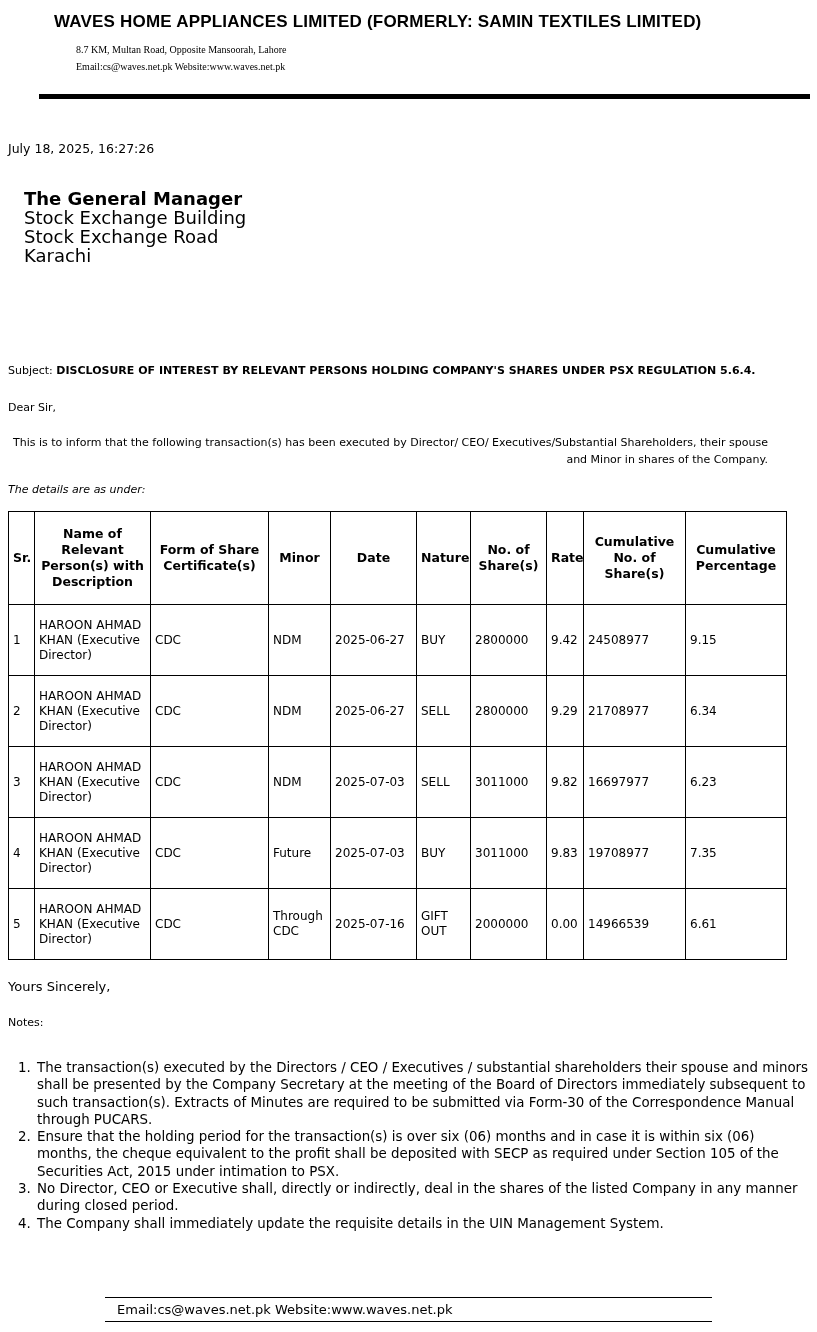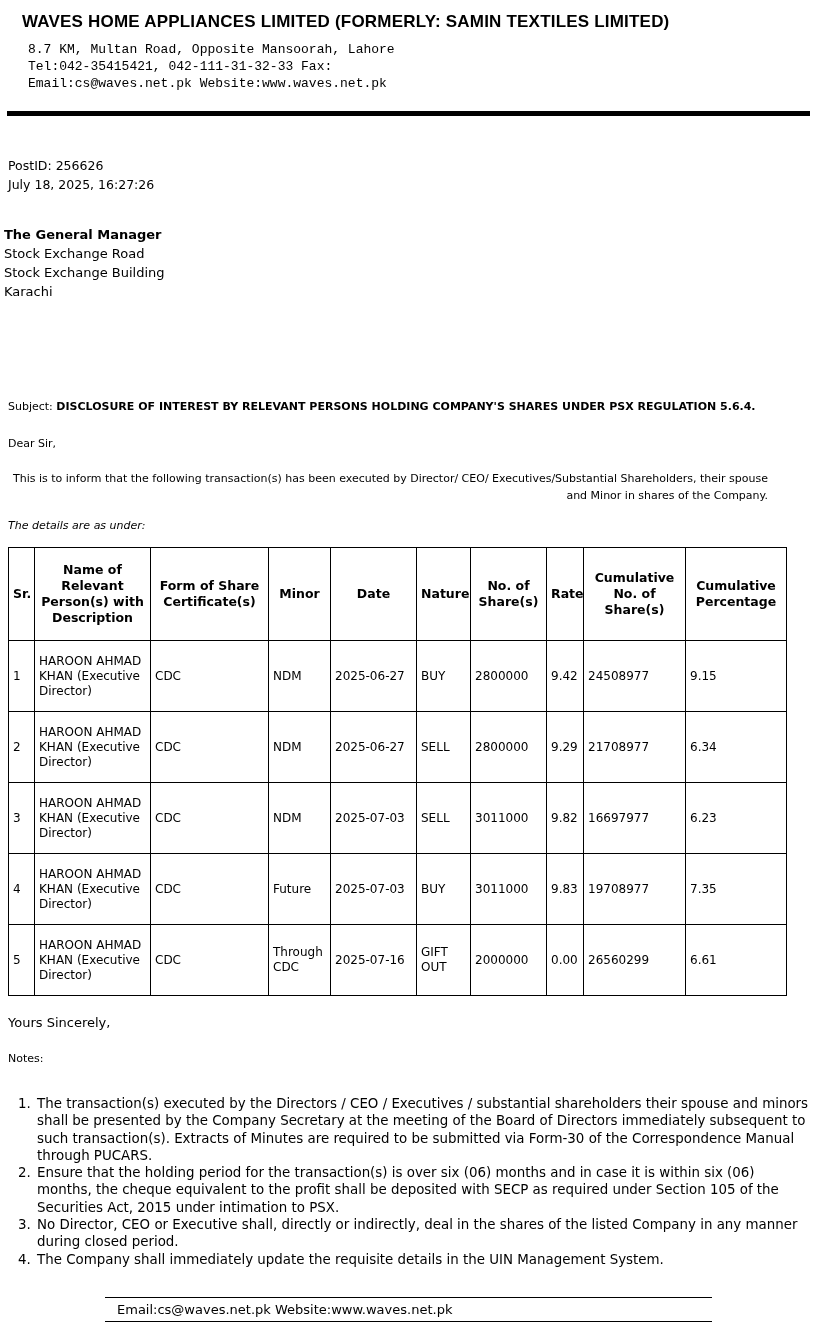--- a/index.html
+++ b/index.html
@@ -7,52 +7,52 @@
     width: 817px;
     height: 1332px;
     background: #ffffff;
     color: #000000;
     font-family: "DejaVu Sans", sans-serif;
     position: relative;
     overflow: hidden;
   }
 
   
-  .header { padding-top: 12px; }
+  .header { padding-top: 12px; padding-left: 32px; }
   .company-name {
     font-family: "Liberation Sans", sans-serif;
     font-size: 17px;
     font-weight: bold;
     margin-left: 22px;
     letter-spacing: 0.2px;
   }
   .header-lines {
     margin-top: 9px;
-    margin-left: 28px;
-    font-family: Liberation Mono, monospace;
-    font-size: 13px;
+    margin-left: 44px;
+    font-family: Liberation Serif, serif;
+    font-size: 10px;
     line-height: 17px;
   }
   .header-divider {
     height: 5px;
     background: #000000;
     margin: 19px 7px 0 7px;
   }
 
   
   .meta {
     margin: 40px 0 0 8px;
     font-size: 12.5px;
     line-height: 19px;
   }
 
   
   .recipient {
-    margin: 31px 0 0 4px;
-    font-size: 13px;
+    margin: 31px 0 0 24px;
+    font-size: 18px;
     line-height: 19px;
   }
   .recipient-title { font-weight: bold; }
 
   
   .subject-line {
     margin: 99px 0 0 8px;
     font-size: 11px;
   }
   .subject-bold { font-weight: bold; }
@@ -144,35 +144,33 @@
     font-size: 13px;
   }
 </style>
 </head>
 <body>
 
 <div class="header">
   <div class="company-name">WAVES HOME APPLIANCES LIMITED (FORMERLY: SAMIN TEXTILES LIMITED)</div>
   <div class="header-lines">
     <div>8.7 KM, Multan Road, Opposite Mansoorah, Lahore</div>
-    <div>Tel:042-35415421, 042-111-31-32-33 Fax:</div>
     <div>Email:cs@waves.net.pk Website:www.waves.net.pk</div>
   </div>
   <div class="header-divider"></div>
 </div>
 
 <div class="meta">
-  <div>PostID: 256626</div>
   <div>July 18, 2025, 16:27:26</div>
 </div>
 
 <div class="recipient">
   <div class="recipient-title">The General Manager</div>
+  <div>Stock Exchange Building</div>
   <div>Stock Exchange Road</div>
-  <div>Stock Exchange Building</div>
   <div>Karachi</div>
 </div>
 
 <div class="subject-line">
   <span>Subject: </span><span class="subject-bold">DISCLOSURE OF INTEREST BY RELEVANT PERSONS HOLDING COMPANY'S SHARES UNDER PSX REGULATION 5.6.4.</span>
 </div>
 
 <div class="salutation">Dear Sir,</div>
 
 <div class="letter-body">This is to inform that the following transaction(s) has been executed by Director/ CEO/ Executives/Substantial Shareholders, their spouse and Minor in shares of the Company.</div>
@@ -257,21 +255,21 @@
     </tr>
     <tr>
       <td class="col-sr">5</td>
       <td class="col-name">HAROON AHMAD KHAN (Executive Director)</td>
       <td>CDC</td>
       <td>Through CDC</td>
       <td>2025-07-16</td>
       <td>GIFT OUT</td>
       <td>2000000</td>
       <td>0.00</td>
-      <td>26560299</td>
+      <td>14966539</td>
       <td>6.61</td>
     </tr>
   </tbody>
 </table>
 
 <div class="sincerely">Yours Sincerely,</div>
 <div class="notes-label">Notes:</div>
 
 <ol class="notes">
   <li>The transaction(s) executed by the Directors / CEO / Executives / substantial shareholders their spouse and minors shall be presented by the Company Secretary at the meeting of the Board of Directors immediately subsequent to such transaction(s). Extracts of Minutes are required to be submitted via Form-30 of the Correspondence Manual through PUCARS.</li>

